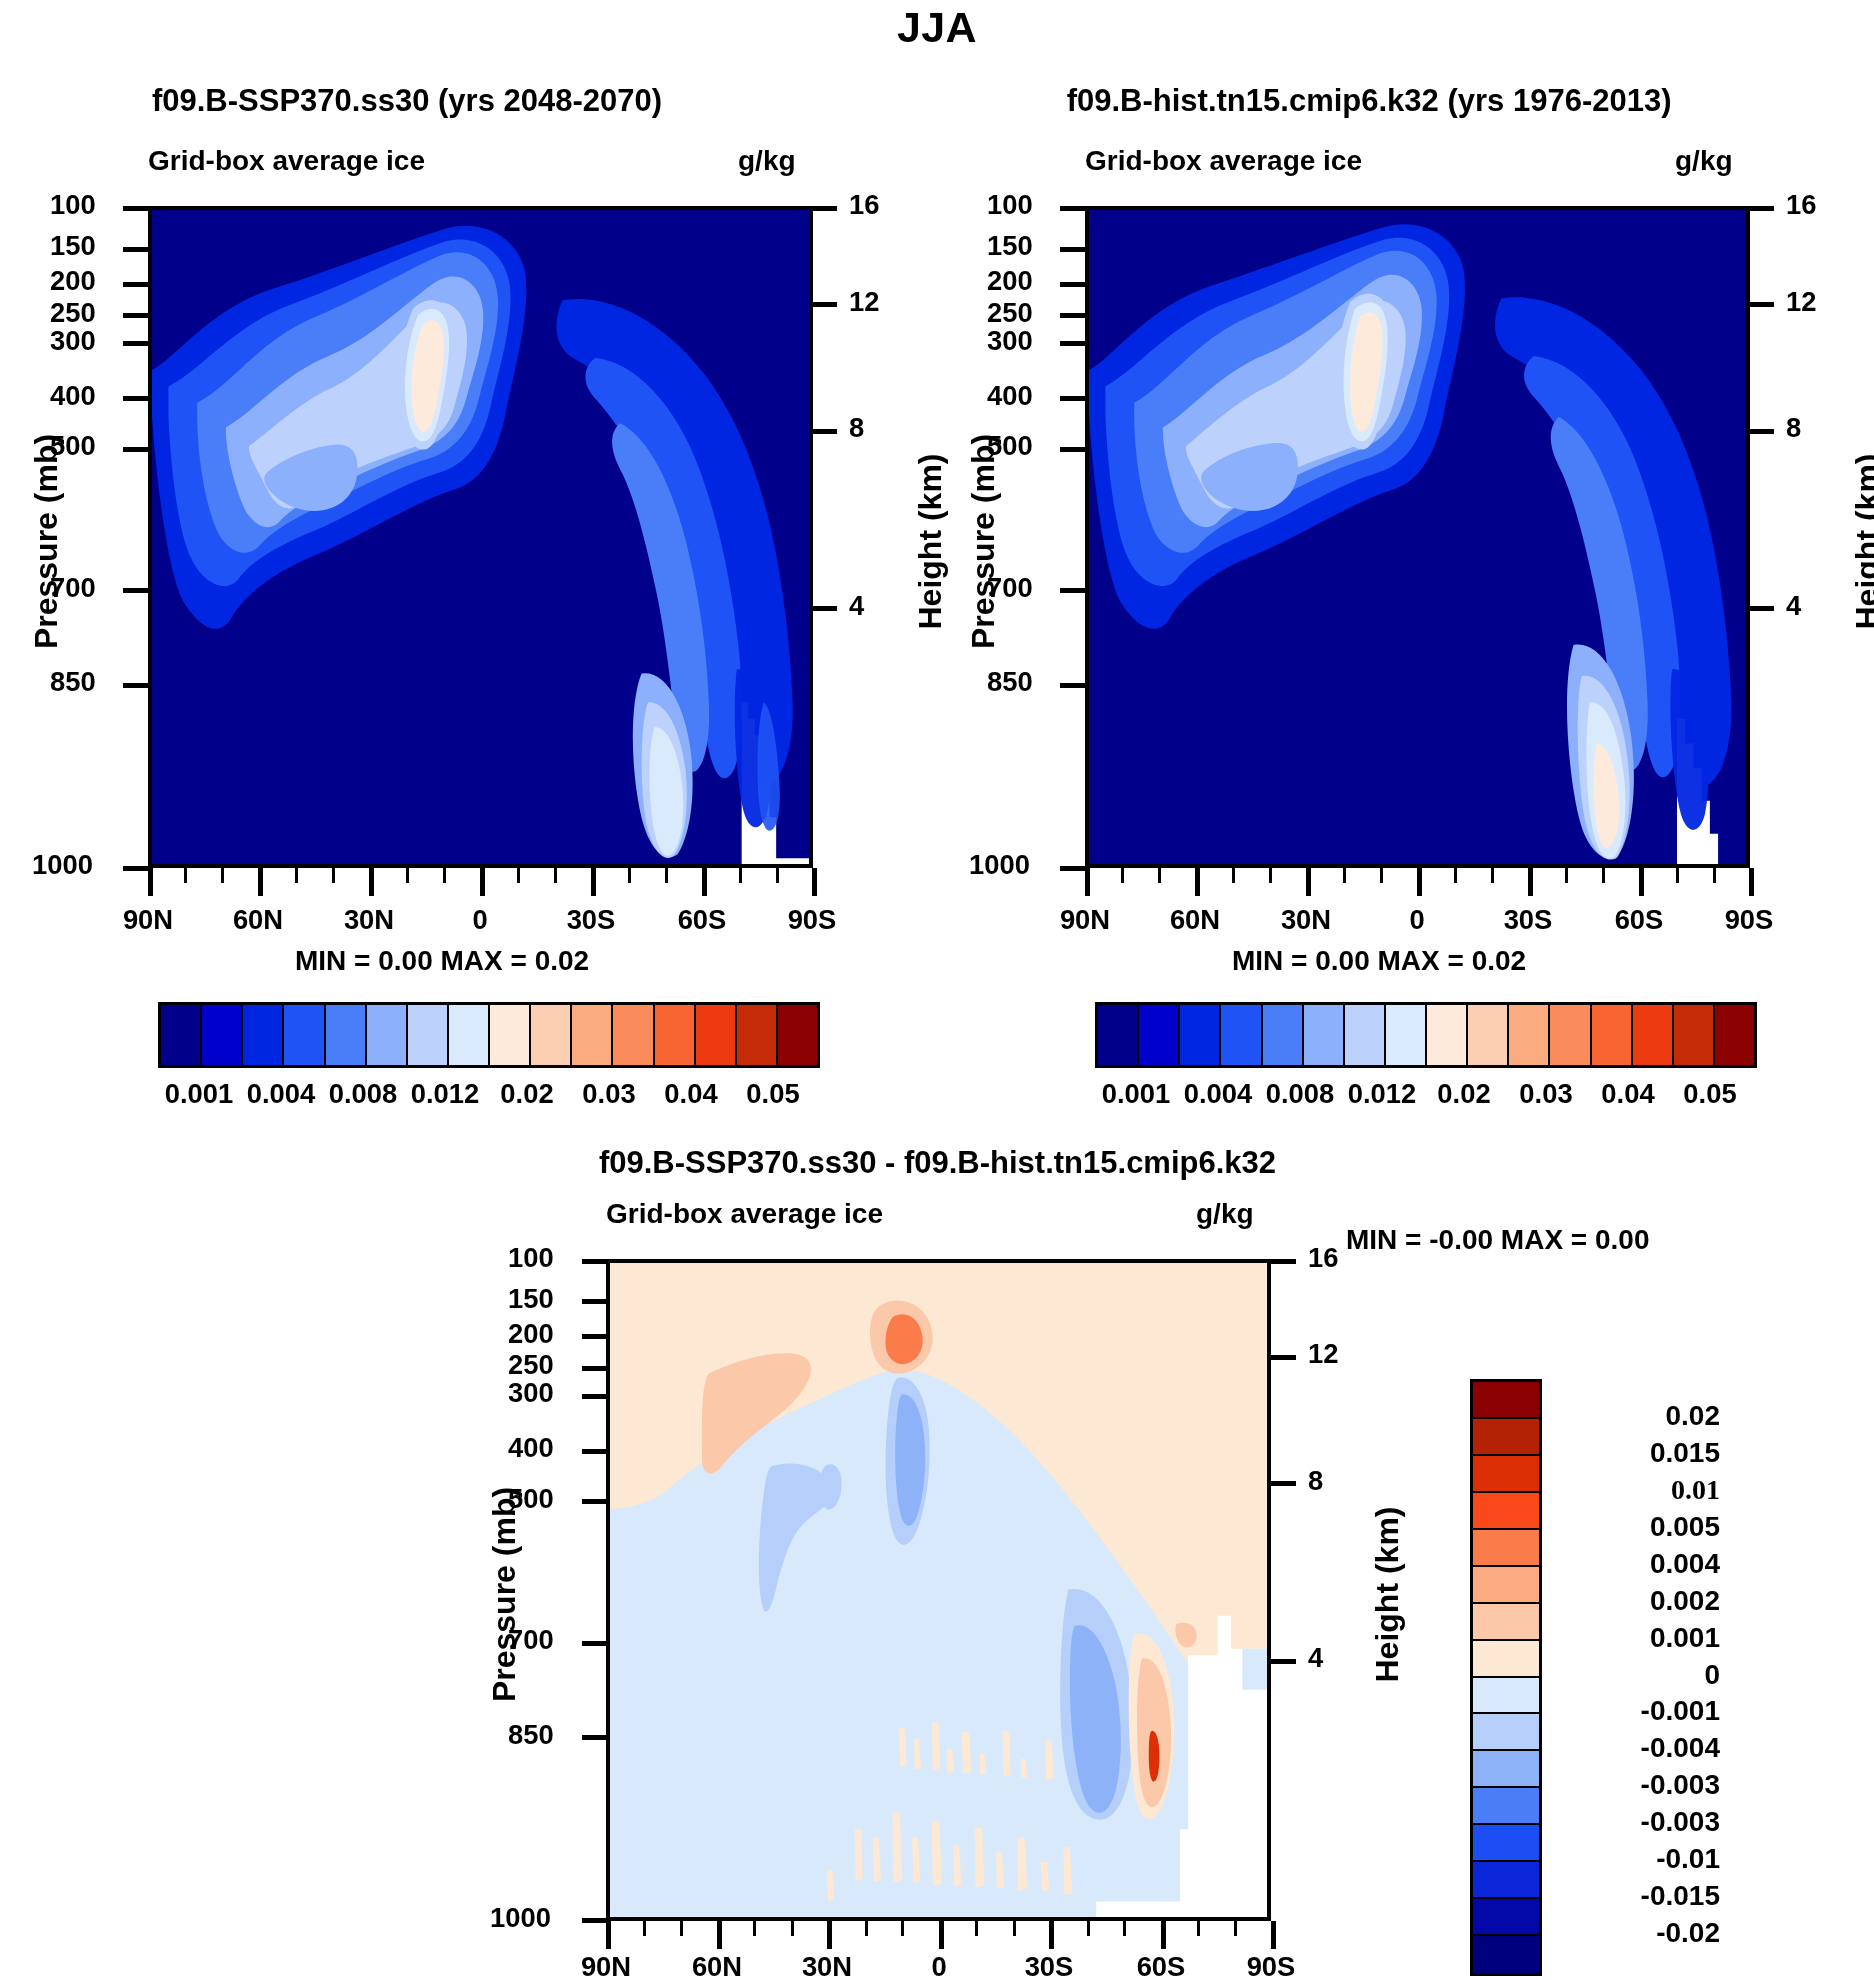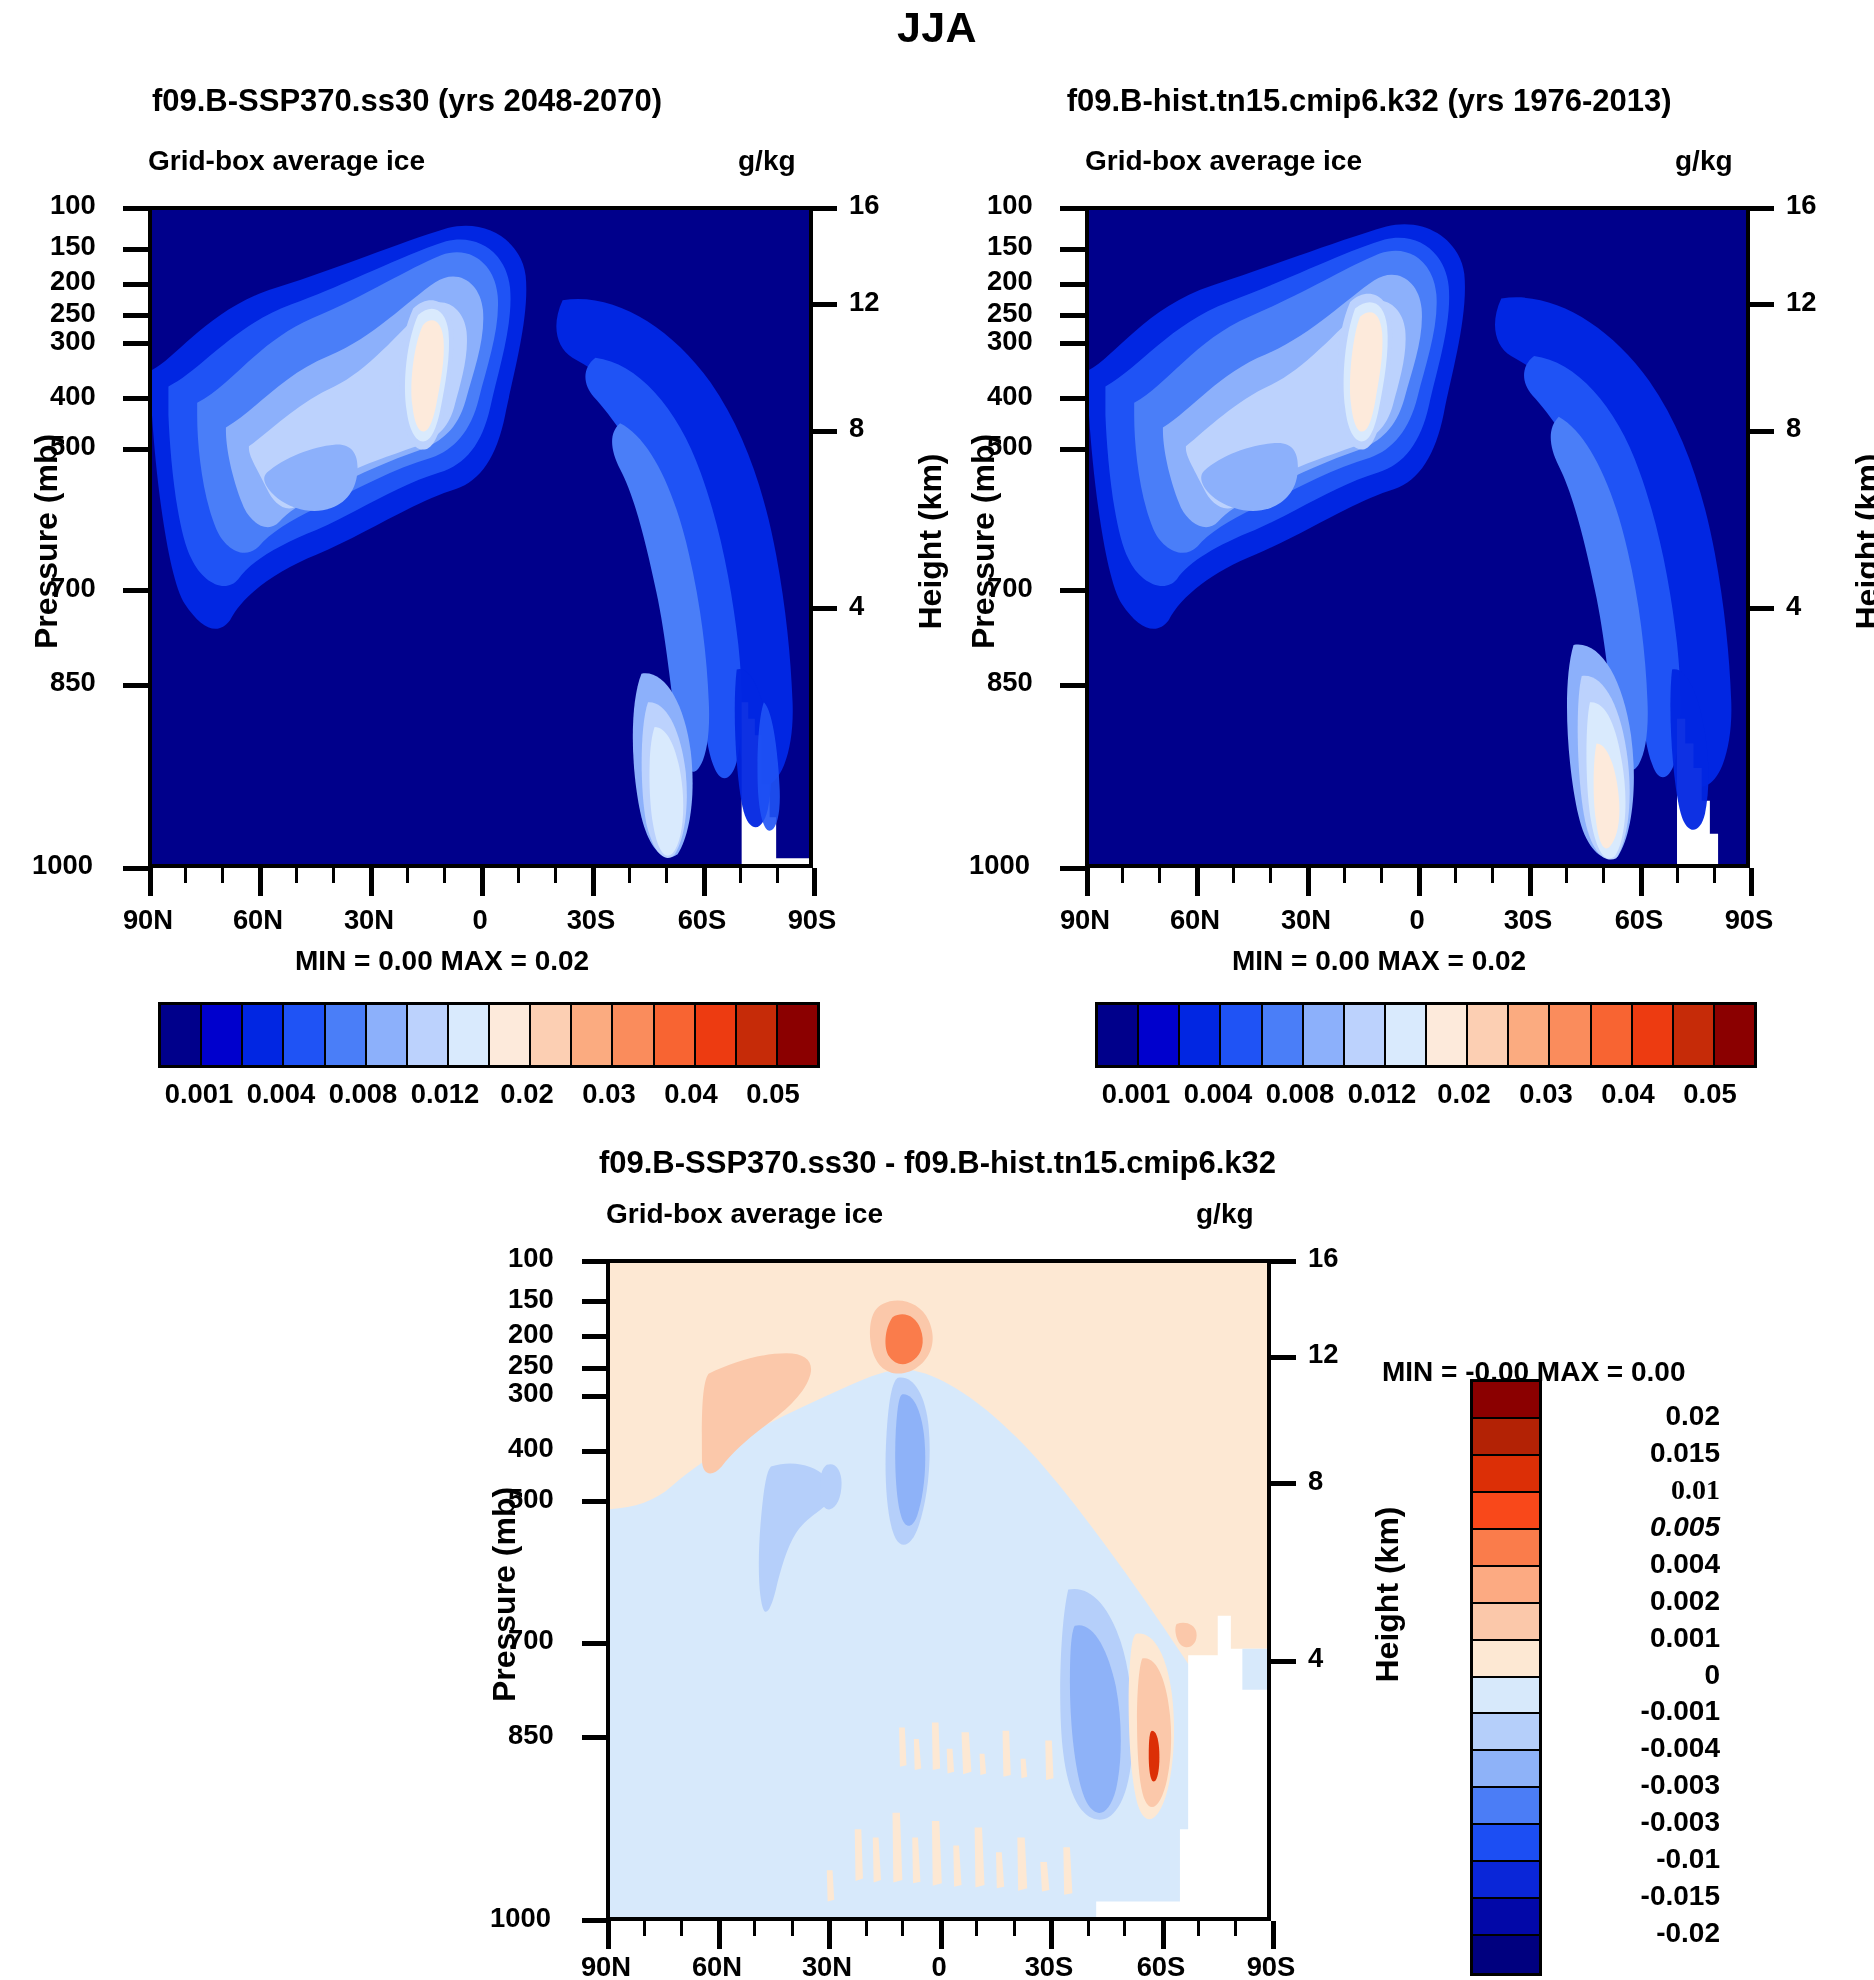--- a/index.html
+++ b/index.html
@@ -509,21 +509,21 @@
       <div class="tick" style="left:865px;top:1921px;width:3.3px;height:15px;"></div>
       <div class="tick" style="left:901px;top:1921px;width:3.3px;height:15px;"></div>
       <div class="tick" style="left:975px;top:1921px;width:3.3px;height:15px;"></div>
       <div class="tick" style="left:1013px;top:1921px;width:3.3px;height:15px;"></div>
       <div class="tick" style="left:1087px;top:1921px;width:3.3px;height:15px;"></div>
       <div class="tick" style="left:1123px;top:1921px;width:3.3px;height:15px;"></div>
       <div class="tick" style="left:1197px;top:1921px;width:3.3px;height:15px;"></div>
       <div class="tick" style="left:1234px;top:1921px;width:3.3px;height:15px;"></div>
     </div>
 
-    <div class="minmax" style="left:1346px;top:1356px;margin-left:36px;">MIN =  -0.00  MAX =   0.00</div>
+    <div class="minmax" style="left:1346px;top:1224px;">MIN =  -0.00  MAX =   0.00</div>
 
     <div class="cbarV" style="left:1470px;top:1379px;width:66px;height:591px;">
         <div class="vcell" style="background: rgb(139, 0, 0); height: 6.25%;"></div>
         <div class="vcell" style="background: rgb(179, 34, 5); height: 6.25%;"></div>
         <div class="vcell" style="background: rgb(220, 47, 6); height: 6.25%;"></div>
         <div class="vcell" style="background: rgb(249, 72, 26); height: 6.25%;"></div>
         <div class="vcell" style="background: rgb(250, 124, 75); height: 6.25%;"></div>
         <div class="vcell" style="background: rgb(252, 170, 130); height: 6.25%;"></div>
         <div class="vcell" style="background: rgb(251, 200, 170); height: 6.25%;"></div>
         <div class="vcell" style="background: rgb(253, 232, 211); height: 6.25%;"></div>
@@ -533,21 +533,21 @@
         <div class="vcell" style="background: rgb(75, 125, 246); height: 6.25%;"></div>
         <div class="vcell" style="background: rgb(28, 78, 243); height: 6.25%;"></div>
         <div class="vcell" style="background: rgb(10, 38, 216); height: 6.25%;"></div>
         <div class="vcell" style="background: rgb(2, 8, 168); height: 6.25%;"></div>
         <div class="vcell" style="background: rgb(0, 0, 127); height: 6.25%;"></div>
       </div>
     <div class="cbarVlabels" style="left:1562px;top:1379px;width:158px;height:591px;">
         <span style="top: 6.25%;">0.02</span>
         <span style="top: 12.5%;">0.015</span>
         <span style="top: 18.75%; font-family: Liberation Serif, serif;">0.01</span>
-        <span style="top: 25%; font-style: italic;">0.005</span>
+        <span style="top: 25%;">0.005</span>
         <span style="top: 31.25%;">0.004</span>
         <span style="top: 37.5%;">0.002</span>
         <span style="top: 43.75%;">0.001</span>
         <span style="top: 50%;">0</span>
         <span style="top: 56.25%;">-0.001</span>
         <span style="top: 62.5%;">-0.004</span>
         <span style="top: 68.75%;">-0.003</span>
         <span style="top: 75%;">-0.003</span>
         <span style="top: 81.25%;">-0.01</span>
         <span style="top: 87.5%;">-0.015</span>

